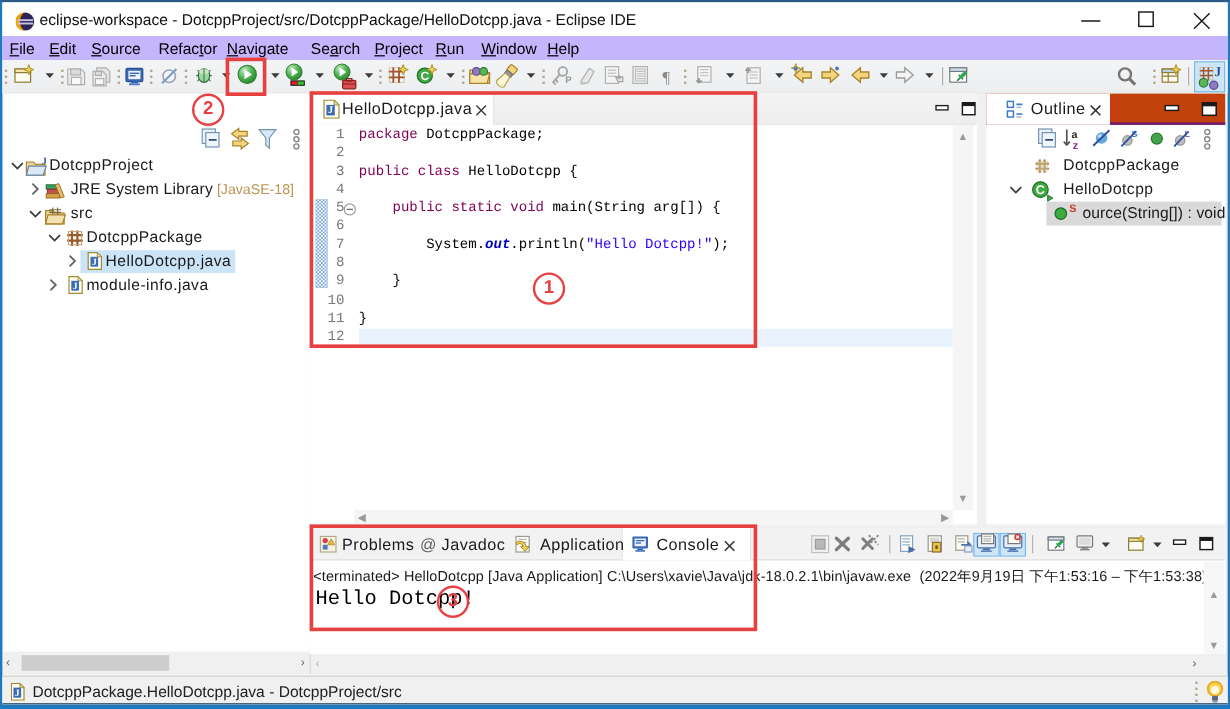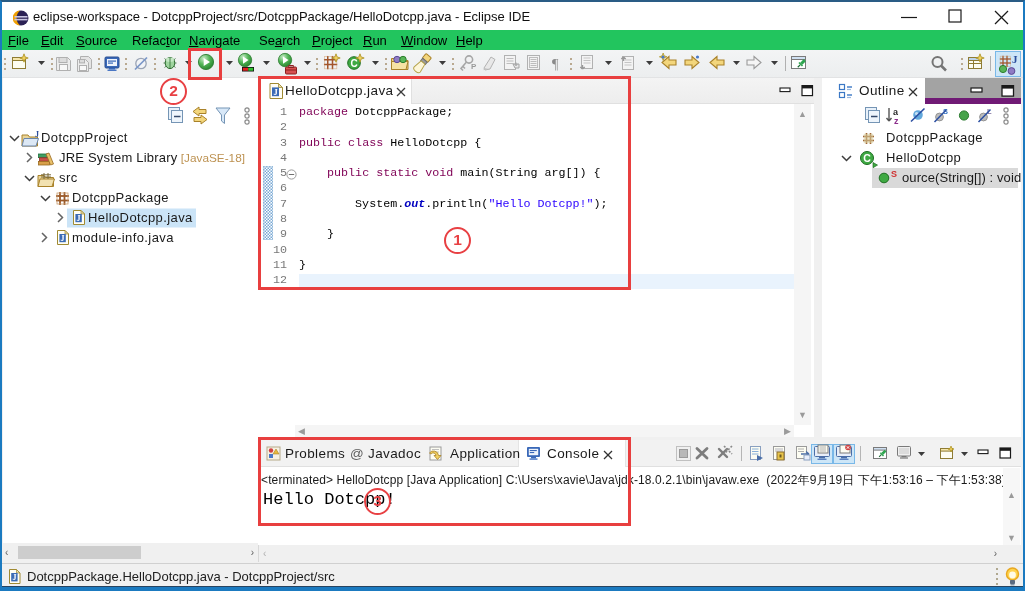--- a/index.html
+++ b/index.html
@@ -7,21 +7,21 @@
 body { font-family:"Liberation Sans", sans-serif; position:relative; background:#fff; }
 .abs { position:absolute; }
 
 #frame { position:absolute; left:0; top:0; width:1025px; height:591px;
   border-left:2px solid #1b7ac0; border-right:2px solid #1b7ac0;
   border-top:2px solid #2a5c85; border-bottom:4px solid #1b7ac0; }
 
 #titlebar { position:absolute; left:2px; top:2px; width:1021px; height:28px; background:#fff; }
 #titletext { position:absolute; left:31px; top:7px; font-size:13px; color:#101010; white-space:pre; }
 
-#menubar { position:absolute; left:2px; top:30px; width:1021px; height:20px; background:#22c55e; font-size:13px; color:#000; }
+#menubar { position:absolute; left:2px; top:30px; width:1021px; height:20px; background:#c4b5fd; font-size:13px; color:#000; }
 #menubar span { position:absolute; top:3px; }
 
 #toolbar { position:absolute; left:2px; top:50px; width:1021px; height:28px;
   background:linear-gradient(#f3f4f5,#eceeef); border-bottom:1px solid #e2e3e4; }
 
 #mainbg { position:absolute; left:2px; top:78px; width:1021px; height:485px; background:#f0f0f0; }
 
 #statusbar { position:absolute; left:2px; top:563px; width:1021px; height:24px; background:#f0f0f0; border-top:1px solid #d0d0d0; border-bottom:1px solid #27435f; }
 #statusbar .txt { position:absolute; left:25px; top:5px; font-size:13px; color:#202020; }
 
@@ -513,21 +513,21 @@
     <div class="abs" style="left:4px;bottom:5px;color:#9a9a9a;font-size:9px;">▼</div>
   </div>
 
   <div class="abs" style="left:37px;top:347px;width:499px;height:12px;background:#f5f5f5;">
     <div class="abs" style="left:3px;top:1px;color:#9a9a9a;font-size:9px;">◀</div>
     <div class="abs" style="right:3px;top:1px;color:#9a9a9a;font-size:9px;">▶</div>
   </div>
 </div>
 
 <div class="panel" id="outline" style="left:822px;top:78px;width:199px;height:359px;border:none;background:#fff;">
-  <div class="tabbar" style="height:26px;background:#a3a3a3;border-bottom:6px solid #701a75;">
+  <div class="tabbar" style="height:26px;background:#c2410c;border-bottom:2px solid #701a75;">
     <div class="tab-active" style="left:0;width:103px;height:26px;"></div>
     <svg class="abs" style="left:16px;top:5px" width="16" height="16" viewBox="0 0 16 16">
       <g fill="#fff" stroke="#3b78c5" stroke-width="1.2">
           <rect x="1.5" y="1.5" width="5" height="5"></rect>
           <rect x="1.5" y="9.5" width="5" height="5"></rect>
         </g>
       <g stroke="#3b78c5" stroke-width="1.4">
           <line x1="9" y1="4" x2="14" y2="4"></line>
           <line x1="9" y1="12" x2="14" y2="12"></line>
         </g>

